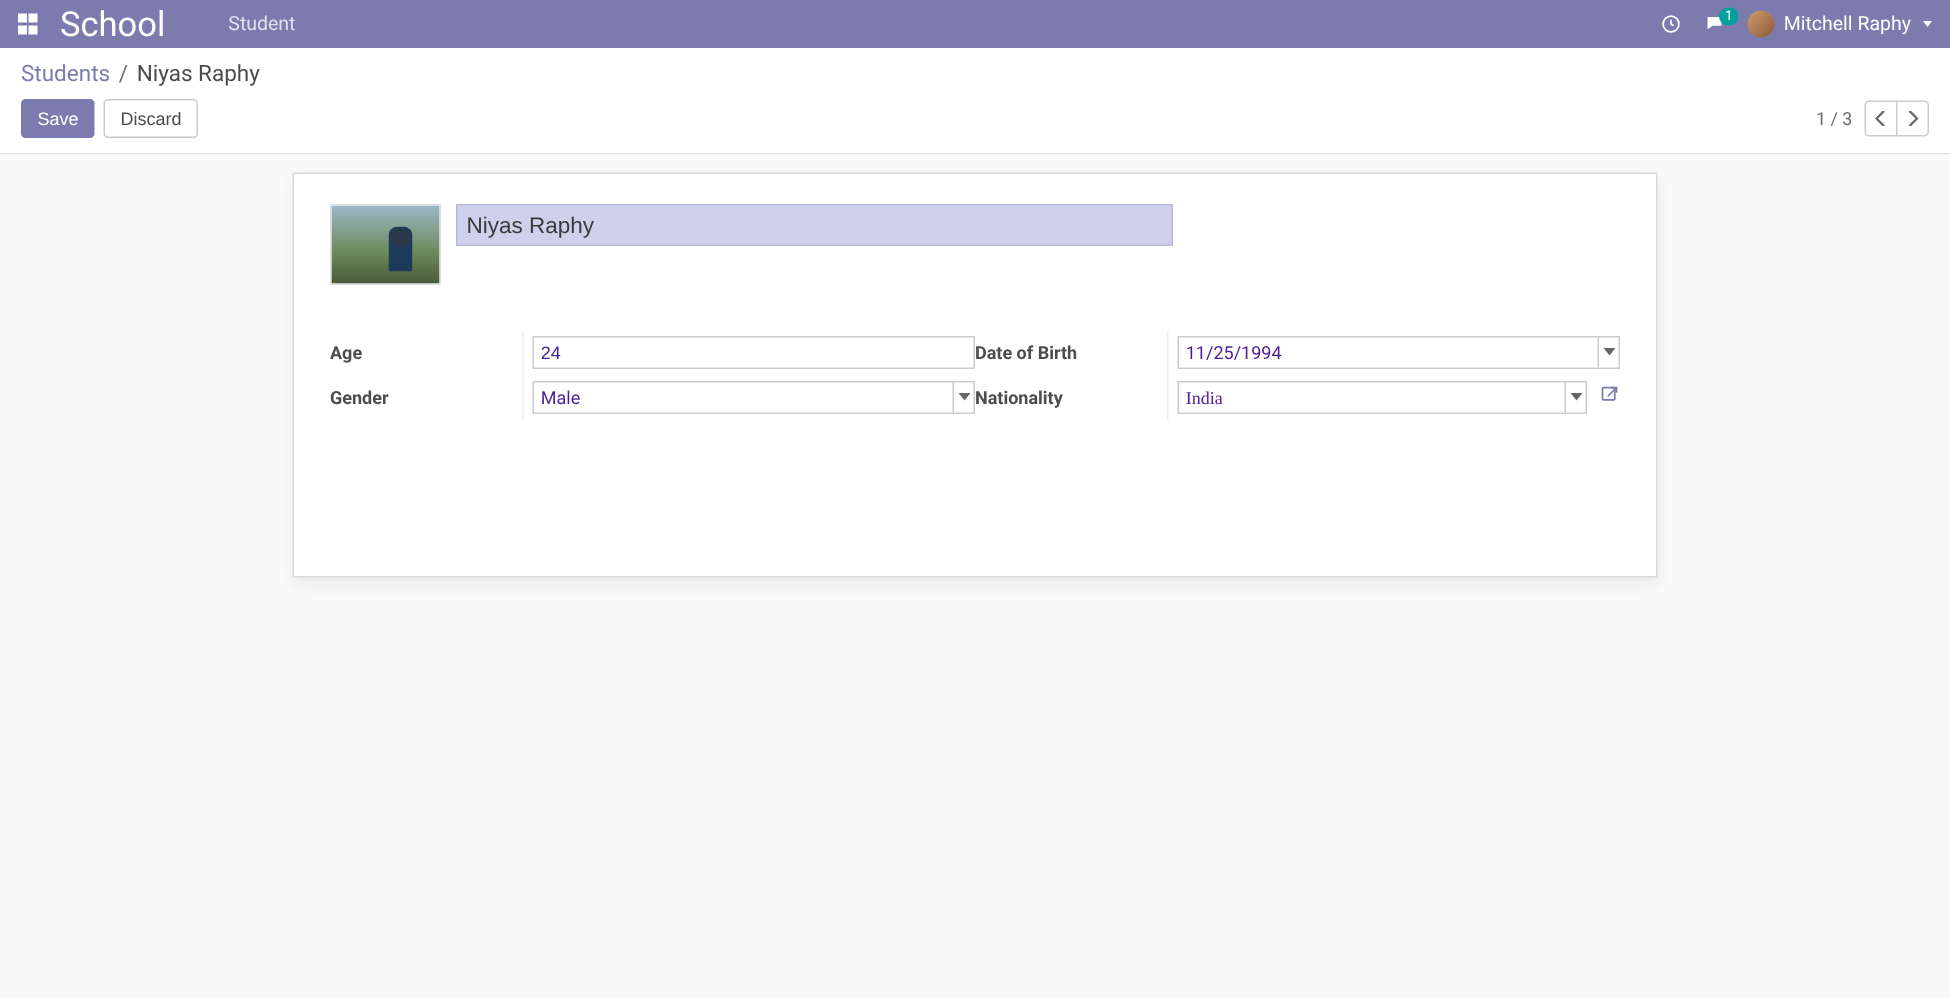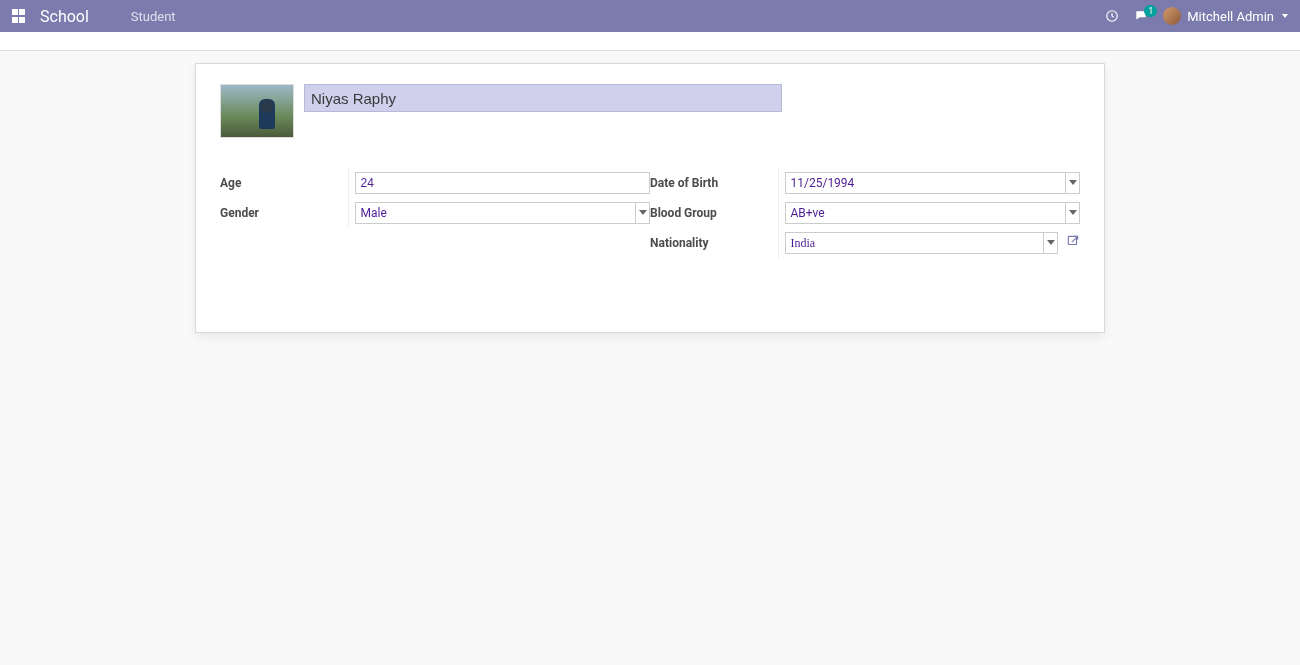--- a/index.html
+++ b/index.html
@@ -18,21 +18,21 @@
     background: #7C7BAD;
     height: 32px;
     display: flex;
     align-items: center;
     padding: 0 12px;
     color: #fff;
   }
   .navbar-left { display: flex; align-items: center; flex: 1; }
   .apps-icon { width: 14px; height: 14px; display: flex; flex-wrap: wrap; gap: 1px; margin-right: 14px; cursor: pointer; }
   .apps-icon span { width: 6px; height: 6px; background: #fff; display: block; }
-  .brand { font-size: 16px; color: #fff; margin-right: 42px; font-weight: 400; }
+  .brand { font-size: 23px; color: #fff; margin-right: 42px; font-weight: 400; }
   .nav-item { font-size: 13px; color: #e0e0ee; cursor: pointer; }
   .navbar-right { display: flex; align-items: center; gap: 14px; }
   .icon-btn { cursor: pointer; display: flex; align-items: center; position: relative; }
   .clock-icon svg { width: 14px; height: 14px; }
   .chat-icon svg { width: 16px; height: 14px; }
   .badge {
     background: #00a09d; color: #fff; border-radius: 8px;
     font-size: 9px; padding: 0 4px; line-height: 12px;
     position: absolute; top: -4px; right: -8px;
   }
@@ -142,27 +142,53 @@
         </svg>
     </div>
     <div class="icon-btn chat-icon">
       <svg viewBox="0 0 24 24" fill="#fff">
           <path d="M4 4h16v10H10l-6 4V4z"></path>
         </svg>
       <span class="badge">1</span>
     </div>
     <div class="user-menu">
       <div class="avatar"></div>
-      <span>Mitchell Admin</span>
+      <span>Mitchell Raphy</span>
       <span class="caret-down"></span>
     </div>
   </div>
 </div>
 
 <div class="control-panel">
+  <div class="breadcrumb">
+    <a>Students</a>
+    <span class="sep">/</span>
+    <span>Niyas Raphy</span>
+  </div>
+  <div class="cp-row">
+    <div class="btn-group-left">
+      <button class="btn btn-primary">Save</button>
+      <button class="btn">Discard</button>
+    </div>
+    <div class="pager">
+      <span class="pager-text">1 / 3</span>
+      <div class="pager-btns">
+        <div class="pager-btn">
+          <svg viewBox="0 0 8 10">
+              <path d="M6 0 L1 5 L6 10" fill="none" stroke="#666" stroke-width="1.5"></path>
+            </svg>
+        </div>
+        <div class="pager-btn">
+          <svg viewBox="0 0 8 10">
+              <path d="M2 0 L7 5 L2 10" fill="none" stroke="#666" stroke-width="1.5"></path>
+            </svg>
+        </div>
+      </div>
+    </div>
+  </div>
 </div>
 
 <div class="form-area">
   <div class="sheet">
 
     <div class="title-row">
       <div class="photo"></div>
       <input class="name-input" type="text" value="Niyas Raphy" style="">
     </div>
 
@@ -195,33 +221,20 @@
       </div>
 
       <div class="group">
         <table>
           <tbody>
               <tr>
             <td class="label">Date of Birth</td>
             <td class="field">
               <div class="select-wrap">
                 <span class="sel-val">11/25/1994</span>
-                <span class="select-arrow">
-                  <svg viewBox="0 0 8 6">
-                        <path d="M0 0 L4 5 L8 0" fill="#666"></path>
-                      </svg>
-                </span>
-              </div>
-            </td>
-          </tr>
-          <tr>
-            <td class="label">Blood Group</td>
-            <td class="field">
-              <div class="select-wrap">
-                <span class="sel-val">AB+ve</span>
                 <span class="select-arrow">
                   <svg viewBox="0 0 8 6">
                         <path d="M0 0 L4 5 L8 0" fill="#666"></path>
                       </svg>
                 </span>
               </div>
             </td>
           </tr>
           <tr>
             <td class="label">Nationality</td>

